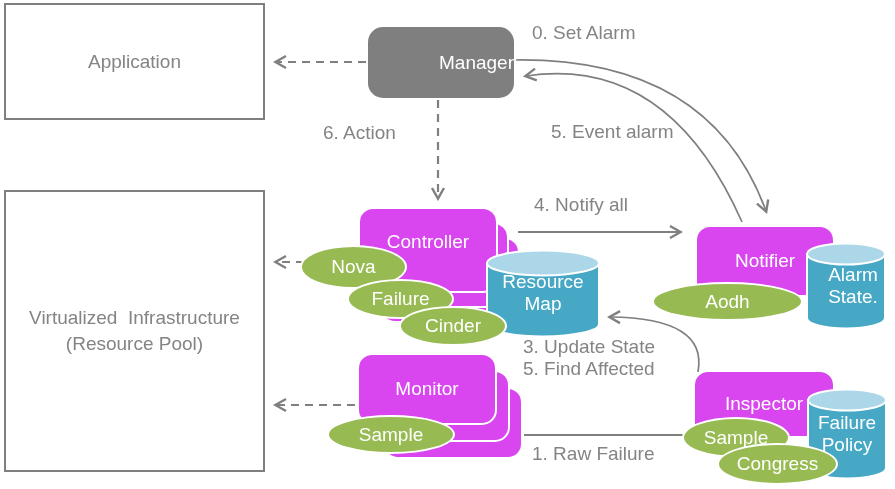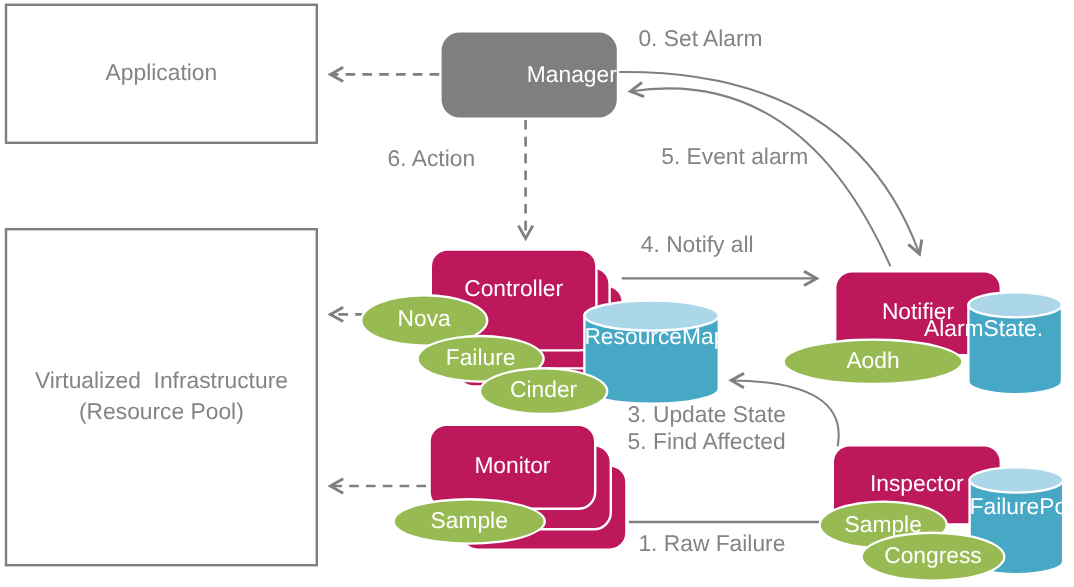--- a/index.html
+++ b/index.html
@@ -7,37 +7,37 @@
     position:relative;width:895px;height:489px;overflow:hidden;
     font-family:"Liberation Sans", sans-serif;background:#ffffff;
   }
   .box{
     position:absolute;background:#ffffff;border:2px solid #7F7F7F;
     display:flex;align-items:center;justify-content:center;
     color:#848484;font-size:19px;text-align:center;box-sizing:border-box;
   }
   .vi-text{display:flex;flex-direction:column;line-height:1.35;white-space:pre-wrap;}
   .rnode{
-    position:absolute;background:#be185d;border:2px solid #ffffff;border-radius:15px;
+    position:absolute;background:#d946ef;border:2px solid #ffffff;border-radius:15px;
     display:flex;align-items:center;justify-content:center;
     color:#ffffff;font-size:19px;box-sizing:border-box;
   }
   .gray-node{
     position:absolute;background:#7F7F7F;border-radius:15px;
     display:flex;align-items:center;justify-content:center;
     color:#ffffff;font-size:19px;box-sizing:border-box;
   }
   .ellipse{
     position:absolute;background:#97BB52;border:2.5px solid #ffffff;border-radius:50%;
     display:flex;align-items:center;justify-content:center;
     color:#ffffff;font-size:19px;box-sizing:border-box;
   }
   .cyl-label{
     position:absolute;color:#ffffff;font-size:19px;line-height:1.15;
-    display:flex;flex-direction:row;align-items:center;text-align:center;
+    display:flex;flex-direction:column;align-items:center;text-align:center;
   }
   .flabel{
     position:absolute;color:#848484;font-size:19px;white-space:nowrap;
   }
   svg{position:absolute;left:0;top:0;}
   .layer{position:absolute;left:0;top:0;width:895px;height:489px;}
 </style>
 </head>
 <body>
 
@@ -114,21 +114,21 @@
       <ellipse cx="847" cy="400" rx="39" ry="10.5" fill="#ABD7E8" stroke="#ffffff" stroke-width="2"></ellipse>
     </g>
   </svg>
 
   <div class="layer">
 
     <div class="cyl-label" style="left:487px;top:271px;width:112px;">
       <span>Resource</span>
       <span>Map</span>
     </div>
-    <div class="cyl-label" style="left:770px;top:264px;width:78px;">
+    <div class="cyl-label" style="left:814px;top:264px;width:78px;">
       <span>Alarm</span>
       <span>State.</span>
     </div>
     <div class="cyl-label" style="left:808px;top:412px;width:78px;">
       <span>Failure</span>
       <span>Policy</span>
     </div>
 
     <div class="ellipse" style="left:300px;top:245px;width:107px;height:44px;">
       <span>Nova</span>

